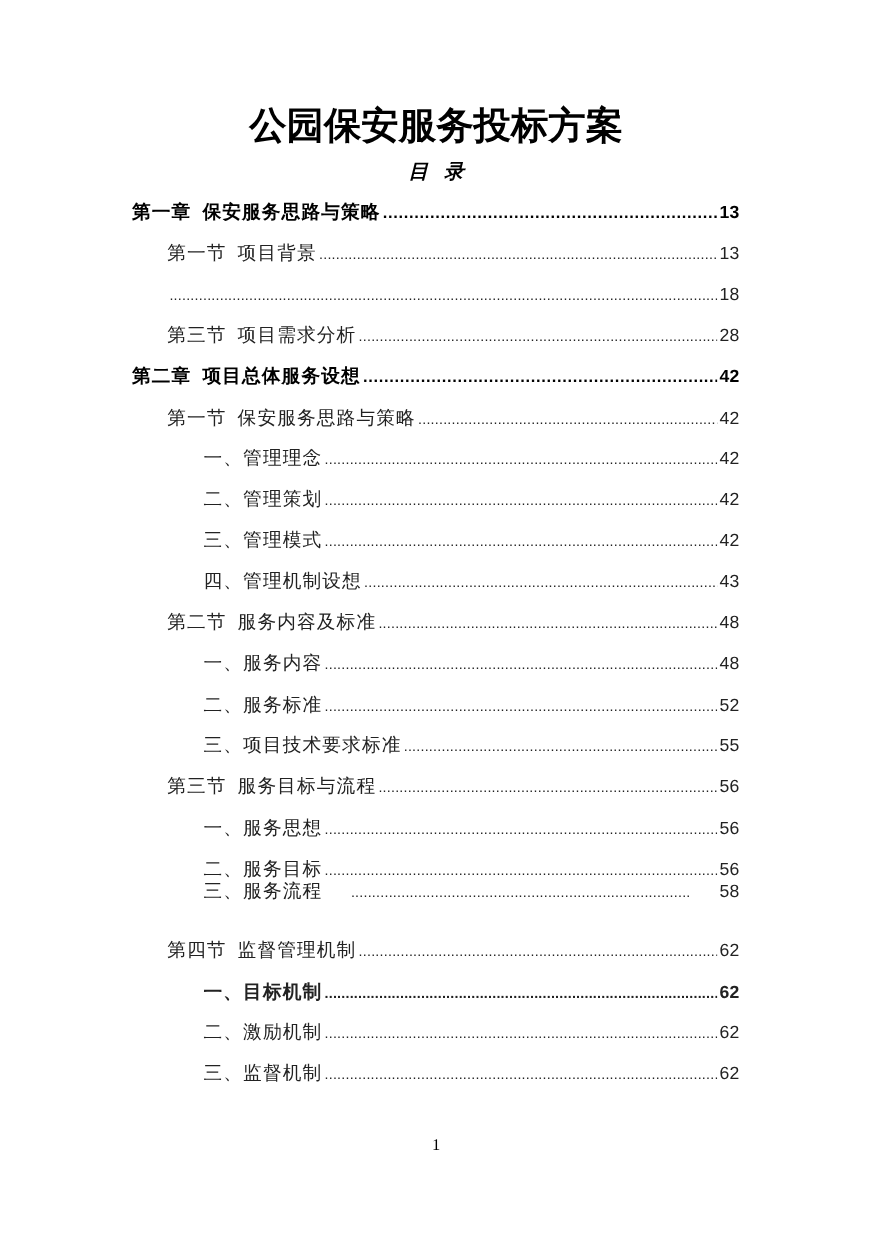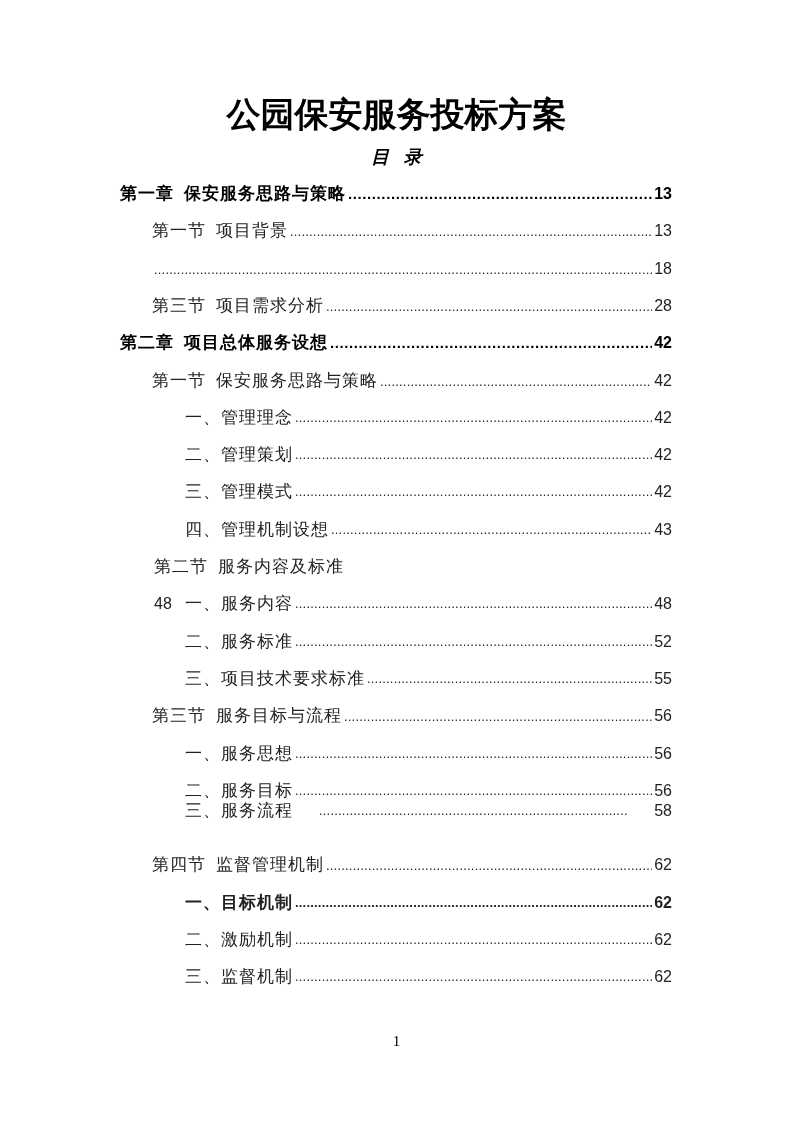--- a/index.html
+++ b/index.html
@@ -163,21 +163,21 @@
       <div class="toc-row level-2" style="top: 298.4px;">
     <span class="toc-label"><span class="num" style="margin-right: 0px;">三、</span><span class="txt">管理模式</span></span>
     <span class="toc-leader"></span>
     <span class="toc-page">42</span>
   </div>
       <div class="toc-row level-2" style="top: 335.7px;">
     <span class="toc-label"><span class="num" style="margin-right: 0px;">四、</span><span class="txt">管理机制设想</span></span>
     <span class="toc-leader"></span>
     <span class="toc-page">43</span>
   </div>
-      <div class="toc-row level-1" style="top: 373px; flex-direction: column;">
+      <div class="toc-row level-1" style="top: 373px;">
     <span class="toc-label"><span class="num">第二节</span><span class="txt">服务内容及标准</span></span>
     <span class="toc-leader"></span>
     <span class="toc-page">48</span>
   </div>
       <div class="toc-row level-2" style="top: 410.3px;">
     <span class="toc-label"><span class="num" style="margin-right: 0px;">一、</span><span class="txt">服务内容</span></span>
     <span class="toc-leader"></span>
     <span class="toc-page">48</span>
   </div>
       <div class="toc-row level-2" style="top: 447.6px;">

